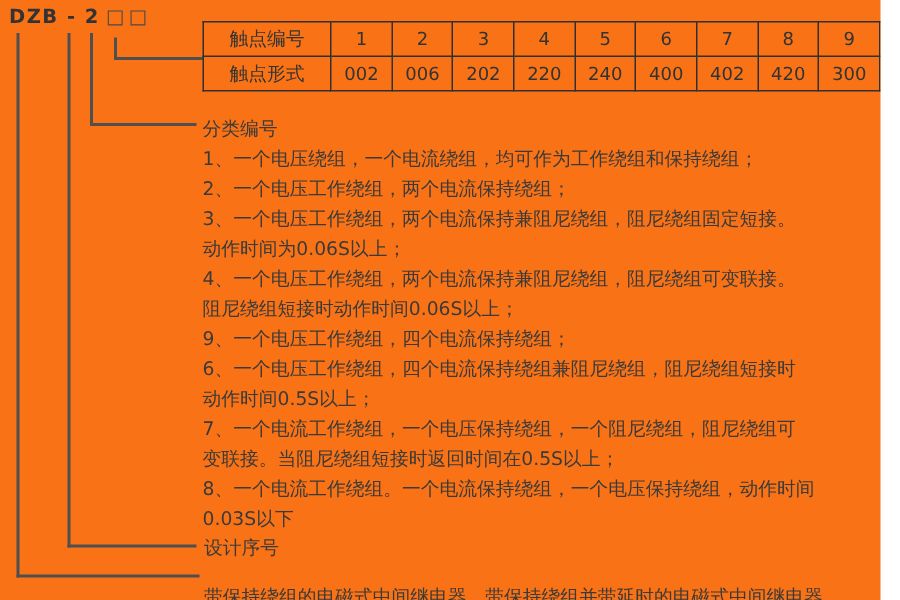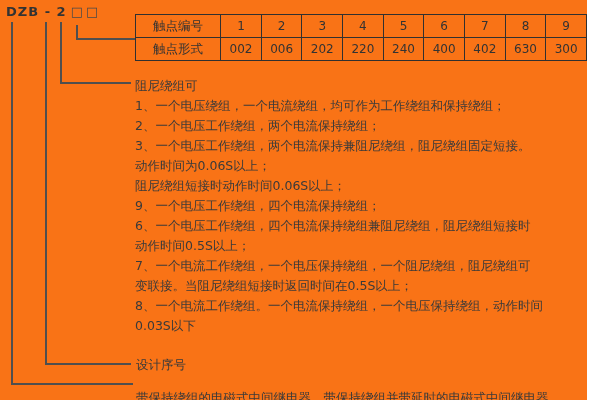--- a/index.html
+++ b/index.html
@@ -111,32 +111,33 @@
     </tr>
     <tr>
       <td class="rowlabel">触点形式</td>
       <td class="cell">002</td>
       <td class="cell">006</td>
       <td class="cell">202</td>
       <td class="cell">220</td>
       <td class="cell">240</td>
       <td class="cell">400</td>
       <td class="cell">402</td>
-      <td class="cell">630</td>
+      <td class="cell">420</td>
       <td class="cell">300</td>
     </tr>
   </tbody>
     </table>
 
   <div class="cls-block">
-    <div class="cls-title">阻尼绕组可</div>
+    <div class="cls-title">分类编号</div>
     <div>1、一个电压绕组，一个电流绕组，均可作为工作绕组和保持绕组；</div>
     <div>2、一个电压工作绕组，两个电流保持绕组；</div>
     <div>3、一个电压工作绕组，两个电流保持兼阻尼绕组，阻尼绕组固定短接。</div>
     <div>动作时间为0.06S以上；</div>
+    <div>4、一个电压工作绕组，两个电流保持兼阻尼绕组，阻尼绕组可变联接。</div>
     <div>阻尼绕组短接时动作时间0.06S以上；</div>
     <div>9、一个电压工作绕组，四个电流保持绕组；</div>
     <div>6、一个电压工作绕组，四个电流保持绕组兼阻尼绕组，阻尼绕组短接时</div>
     <div>动作时间0.5S以上；</div>
     <div>7、一个电流工作绕组，一个电压保持绕组，一个阻尼绕组，阻尼绕组可</div>
     <div>变联接。当阻尼绕组短接时返回时间在0.5S以上；</div>
     <div>8、一个电流工作绕组。一个电流保持绕组，一个电压保持绕组，动作时间</div>
     <div>0.03S以下</div>
   </div>
 

